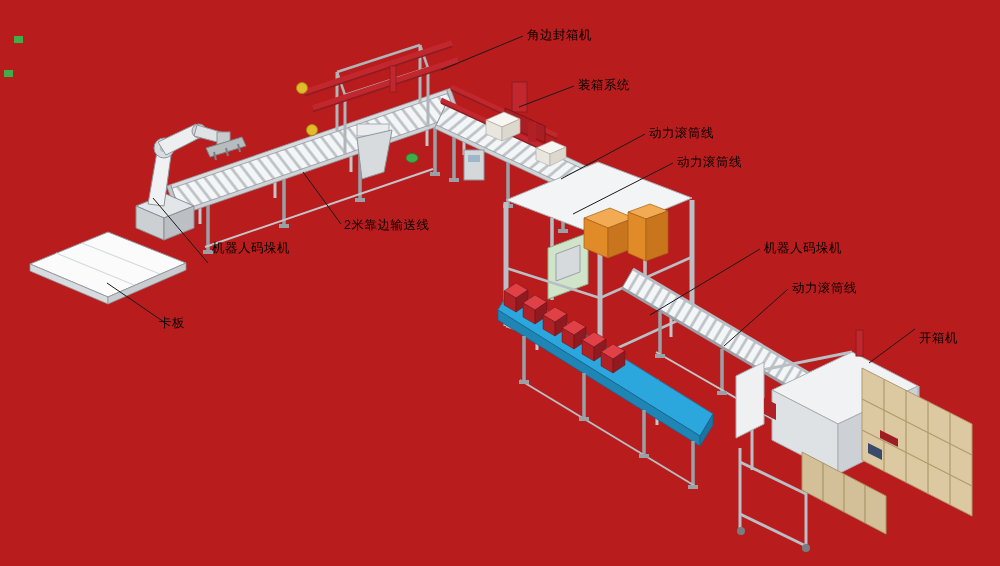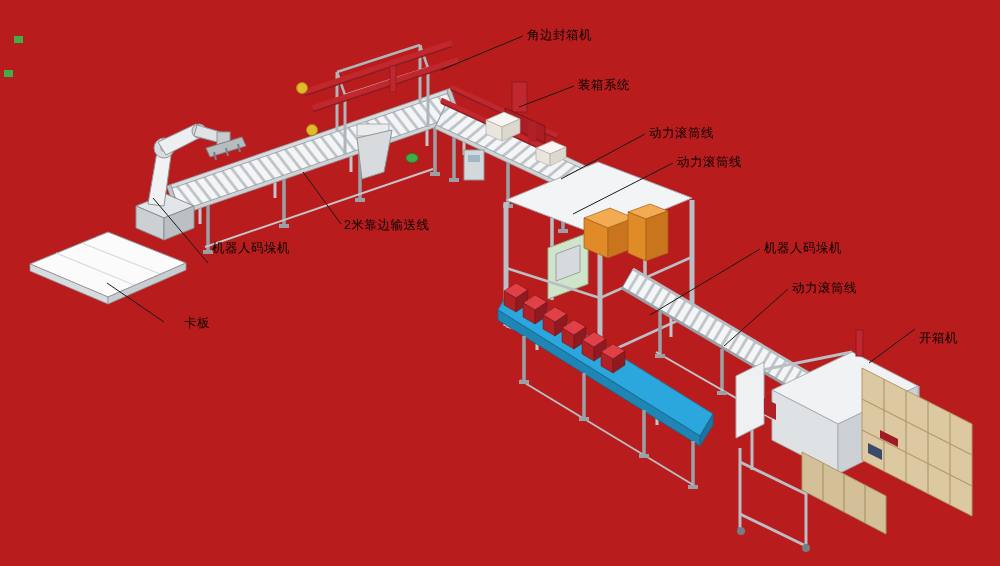--- a/index.html
+++ b/index.html
@@ -314,15 +314,15 @@
 
 <div class="label" style="left:527px; top:28px">角边封箱机</div>
 <div class="label" style="left:578px; top:78px">装箱系统</div>
 <div class="label" style="left:649px; top:126px">动力滚筒线</div>
 <div class="label" style="left:677px; top:155px">动力滚筒线</div>
 <div class="label" style="left:764px; top:241px">机器人码垛机</div>
 <div class="label" style="left:792px; top:281px">动力滚筒线</div>
 <div class="label" style="left:919px; top:331px">开箱机</div>
 <div class="label" style="left:344px; top:218px">2米靠边输送线</div>
 <div class="label" style="left:212px; top:241px">机器人码垛机</div>
-<div class="label" style="left:184px; top:316px">卡板</div>
+<div class="label" style="left:159px; top:316px">卡板</div>
 
 </div>
 
 </body></html>

